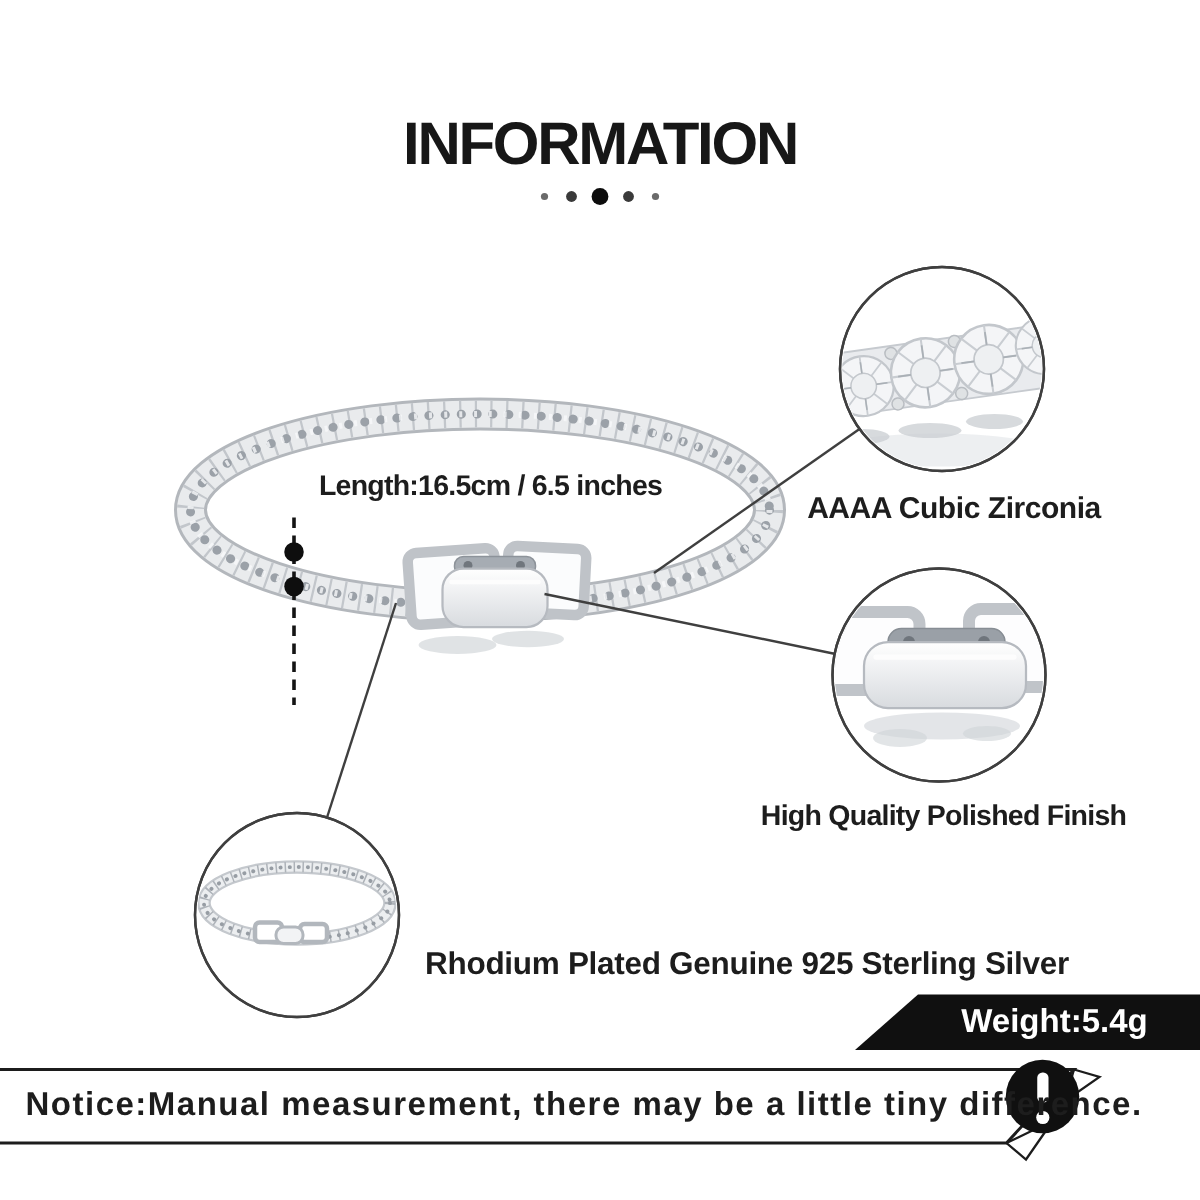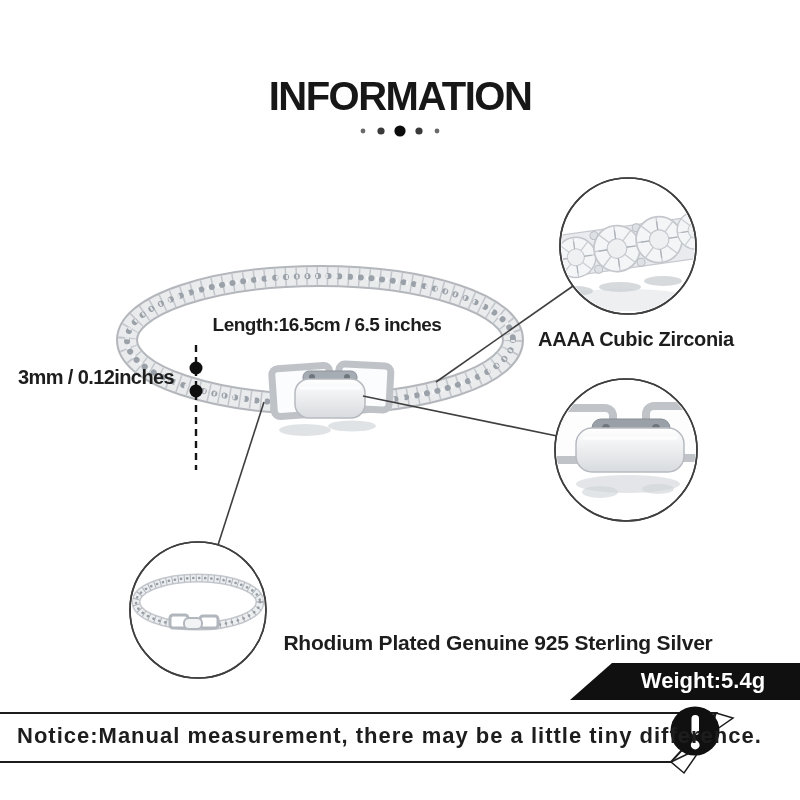--- a/index.html
+++ b/index.html
@@ -157,18 +157,18 @@
       <g>
         <circle cx="695" cy="731" r="24.5" fill="#101010"></circle>
         <rect x="691.5" y="715" width="7.5" height="20" rx="3.5" fill="#ffffff"></rect>
         <circle cx="695.2" cy="745" r="4.4" fill="#ffffff"></circle>
       </g>
     </g>
   </svg>
 
   <div class="txt page-title">INFORMATION</div>
   <div class="txt length-label">Length:16.5cm / 6.5 inches</div>
-  <div class="txt width-label">3mm / 0.12inches</div>
   <div class="txt cz-label">AAAA Cubic Zirconia</div>
+  <div class="txt finish-label">High Quality Polished Finish</div>
   <div class="txt silver-label">Rhodium Plated Genuine 925 Sterling Silver</div>
   <div class="txt weight-label">Weight:5.4g</div>
   <div class="txt notice-text">Notice:Manual measurement, there may be a little tiny difference.</div>
 </div>
 
 </body></html>

